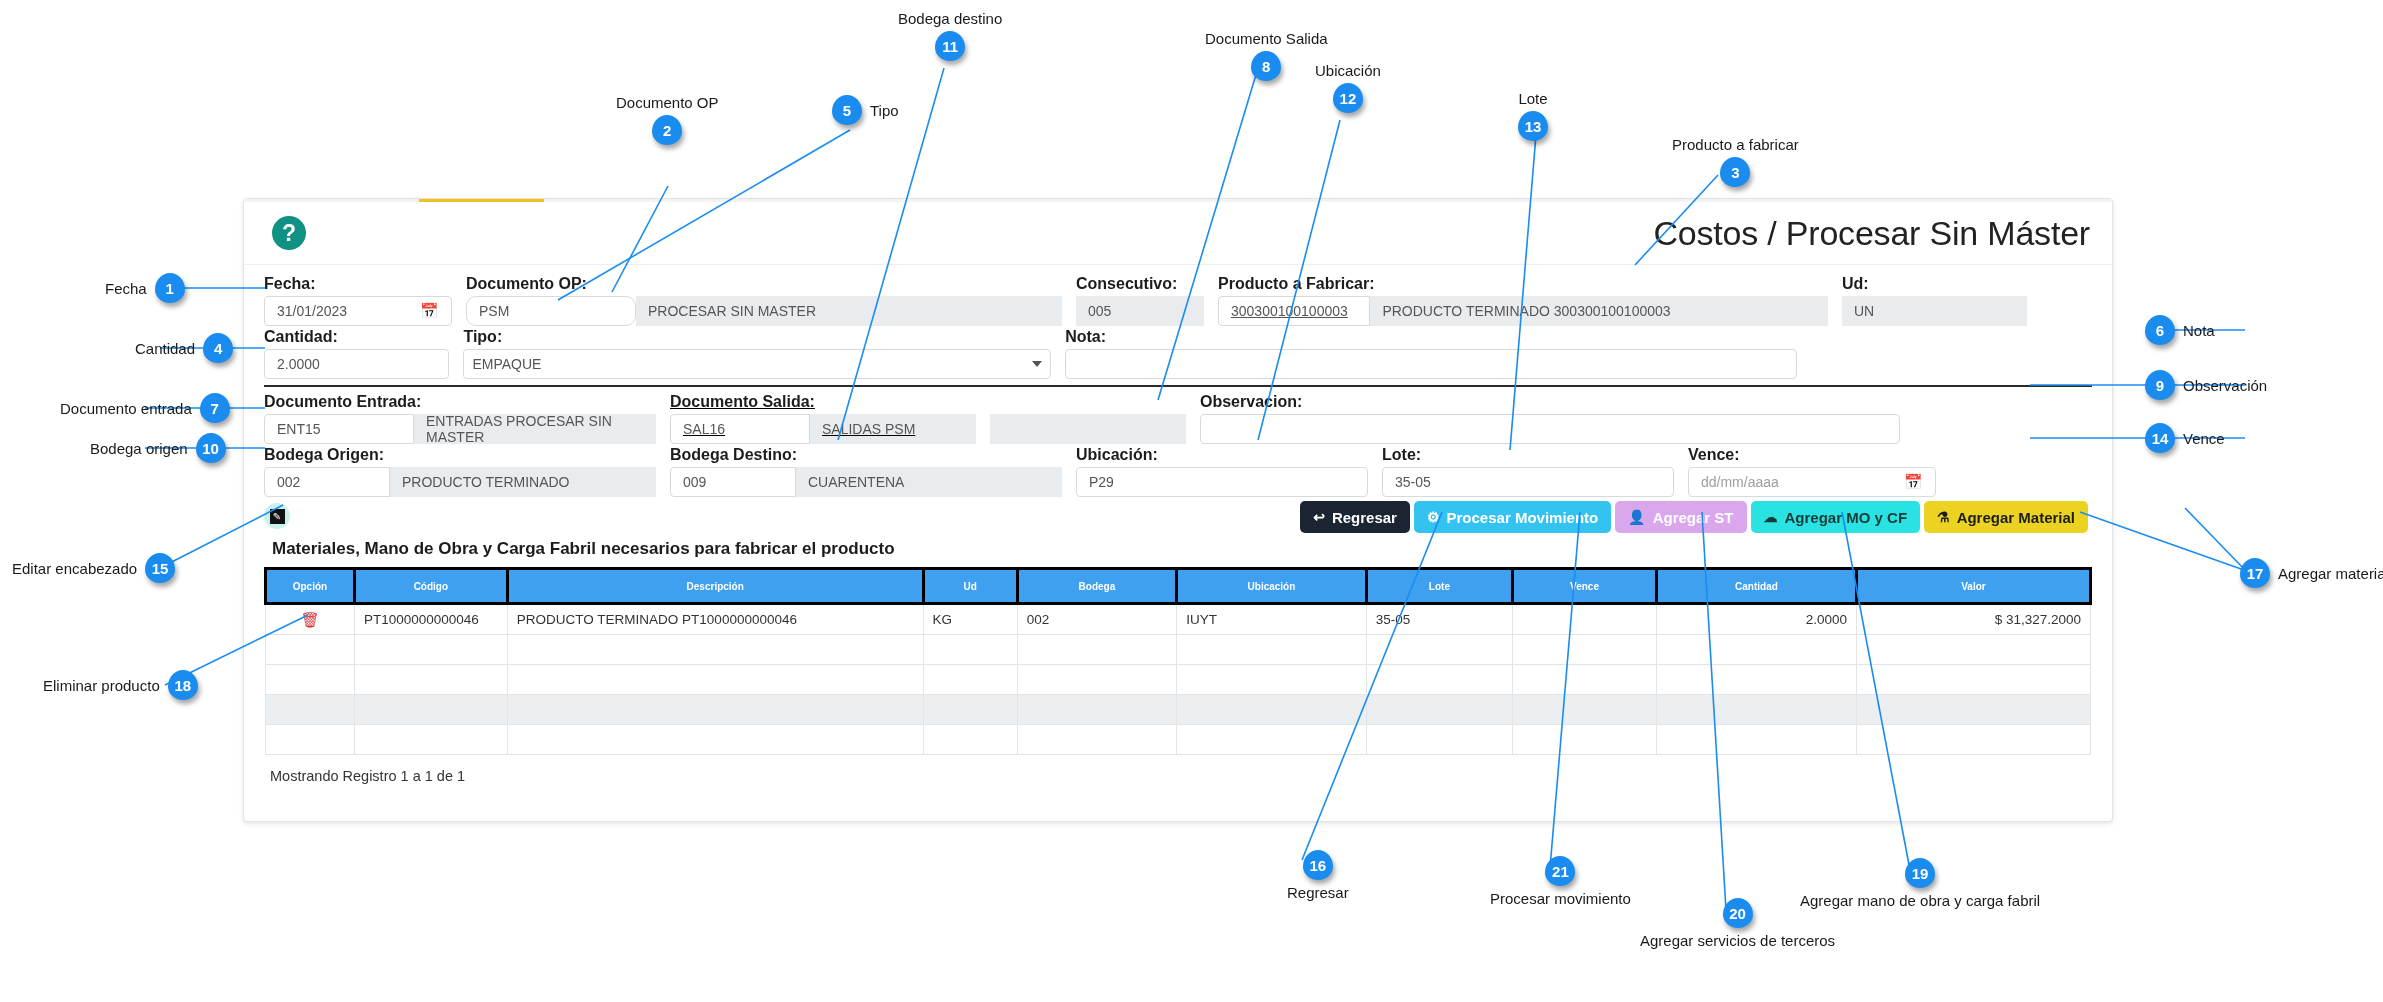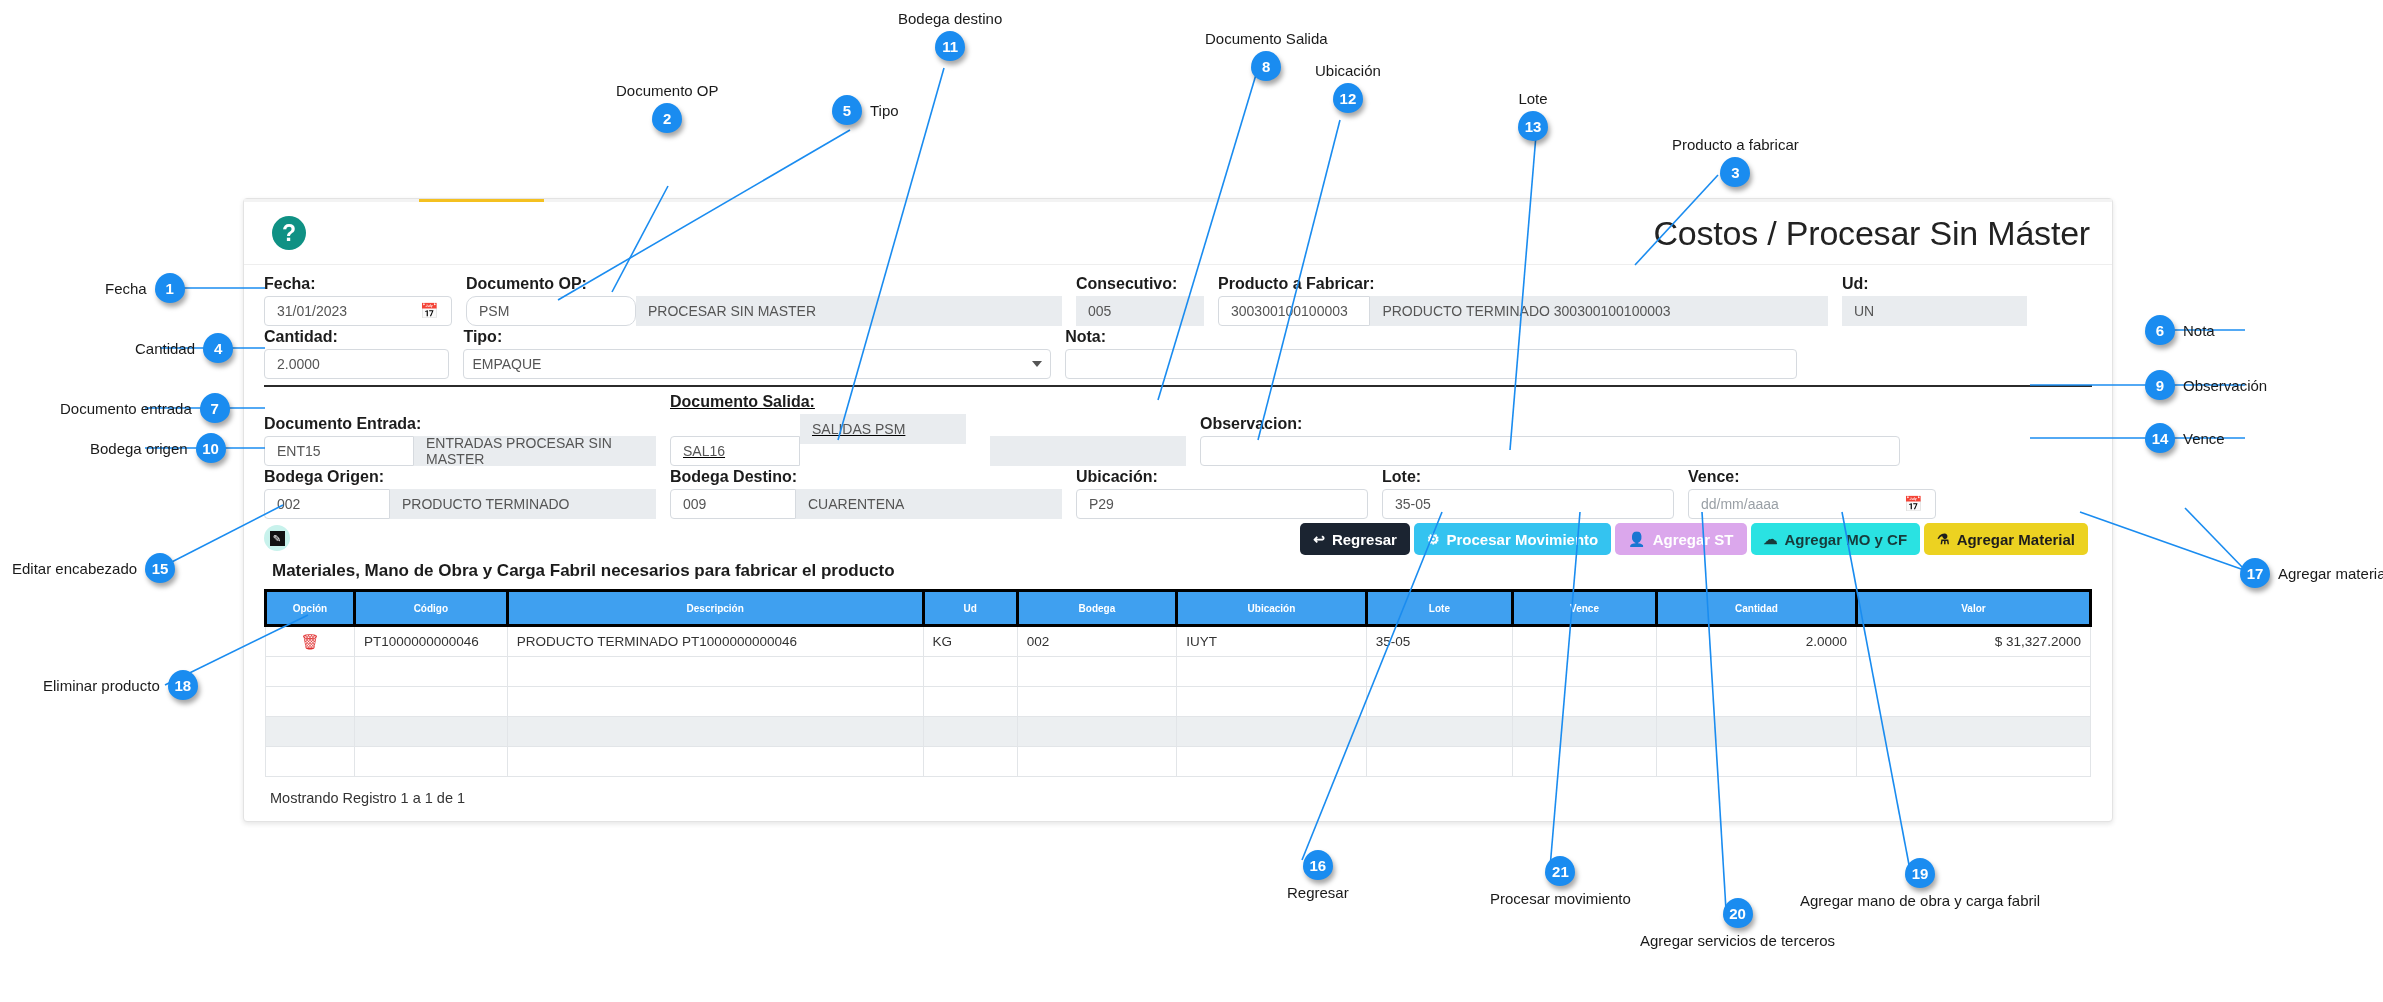--- a/index.html
+++ b/index.html
@@ -138,21 +138,21 @@
     <line x1="1726" y1="910" x2="1702" y2="512"></line>
     <line x1="1910" y1="870" x2="1842" y2="512"></line>
     <line x1="2258" y1="575" x2="2080" y2="512"></line>
   </g>
 </svg>
 
 <div class="callout label-left" style="left:105px;top:273px;">
   <span class="ctext">Fecha</span>
   <span class="bubble">1</span>
 </div>
-<div class="callout stack" style="left:616px;top:82px;">
+<div class="callout stack" style="left:616px;top:94px;">
   <span class="ctext">Documento OP</span>
   <span class="bubble">2</span>
 </div>
 <div class="callout stack" style="left:1672px;top:136px;">
   <span class="ctext">Producto a fabricar</span>
   <span class="bubble">3</span>
 </div>
 <div class="callout label-left" style="left:135px;top:333px;">
   <span class="ctext">Cantidad</span>
   <span class="bubble">4</span>
@@ -254,21 +254,21 @@
           <div class="finput flat" style="width:426px;">PROCESAR SIN MASTER</div>
         </div>
       </div>
       <div class="fgroup" style="width:128px;">
         <span class="flabel">Consecutivo:</span>
         <div class="finput flat">005</div>
       </div>
       <div class="fgroup" style="width:610px;">
         <span class="flabel">Producto a Fabricar:</span>
         <div class="pair">
-          <div class="finput" style="width:156px;overflow:hidden;">300300100100003</div>
+          <div class="finput" style="width:156px;overflow:hidden;text-decoration:underline;">300300100100003</div>
           <div class="finput flat" style="width:470px;">PRODUCTO TERMINADO 300300100100003</div>
         </div>
       </div>
       <div class="fgroup" style="width:185px;margin-right:0;">
         <span class="flabel">Ud:</span>
         <div class="finput flat">UN</div>
       </div>
     </div>
 
     <div class="frow">
@@ -299,21 +299,21 @@
       <div class="fgroup" style="width:392px;">
         <span class="flabel">Documento Entrada:</span>
         <div class="pair">
           <div class="finput" style="width:150px;">ENT15</div>
           <div class="finput flat" style="width:242px;">ENTRADAS PROCESAR SIN MASTER</div>
         </div>
       </div>
       <div class="fgroup" style="width:306px;text-decoration:underline;">
         <span class="flabel">Documento Salida:</span>
         <div class="pair">
-          <div class="finput" style="width:130px;margin-top:22px;">SAL16</div>
+          <div class="finput" style="width:140px;">SAL16</div>
           <div class="finput flat" style="width:166px;">SALIDAS PSM</div>
         </div>
       </div>
       <div class="fgroup" style="width:196px;">
         <span class="flabel" style="visibility:hidden;">.</span>
         <div class="finput flat"></div>
       </div>
       <div class="fgroup" style="width:700px;margin-right:0;">
         <span class="flabel">Observacion:</span>
         <div class="finput"></div>

